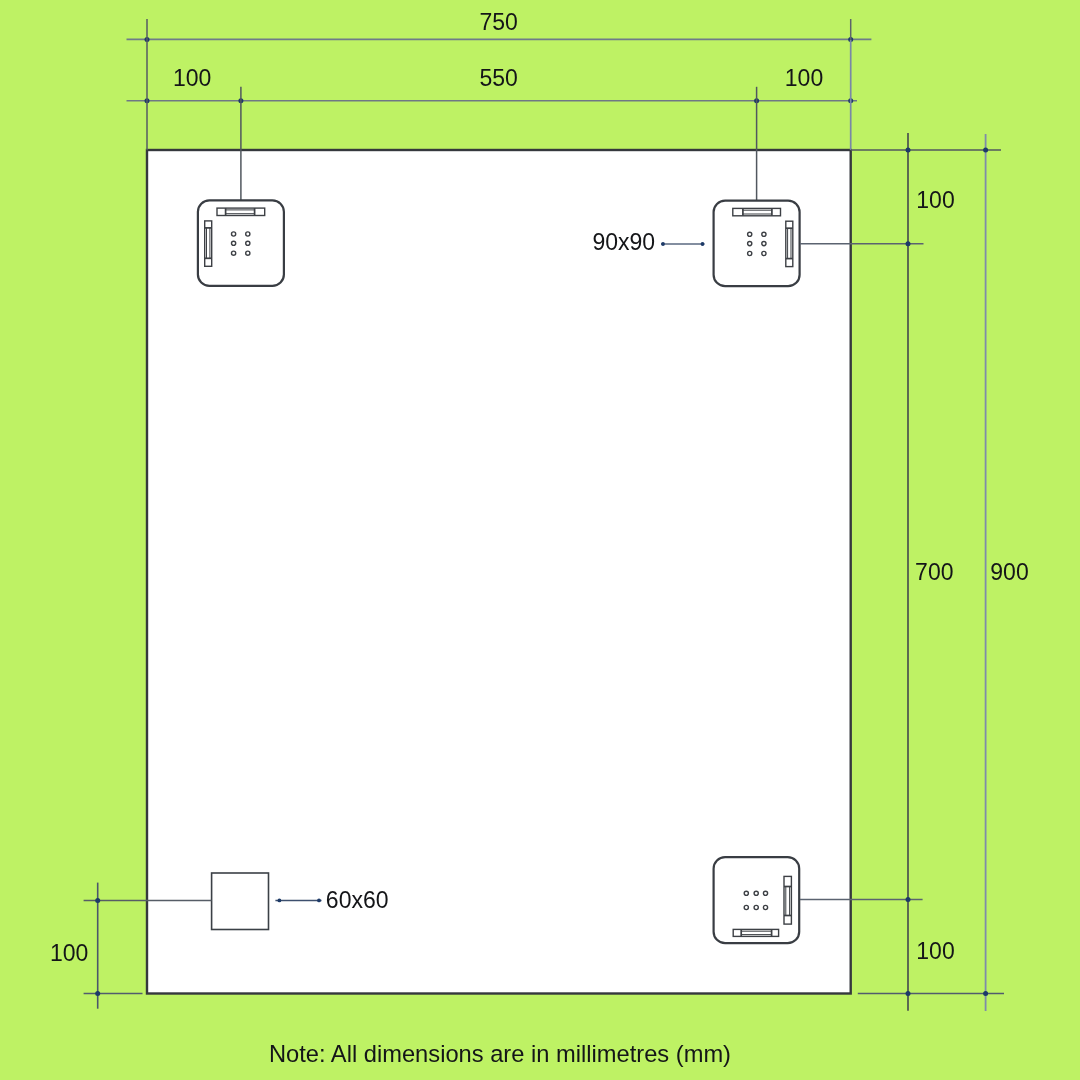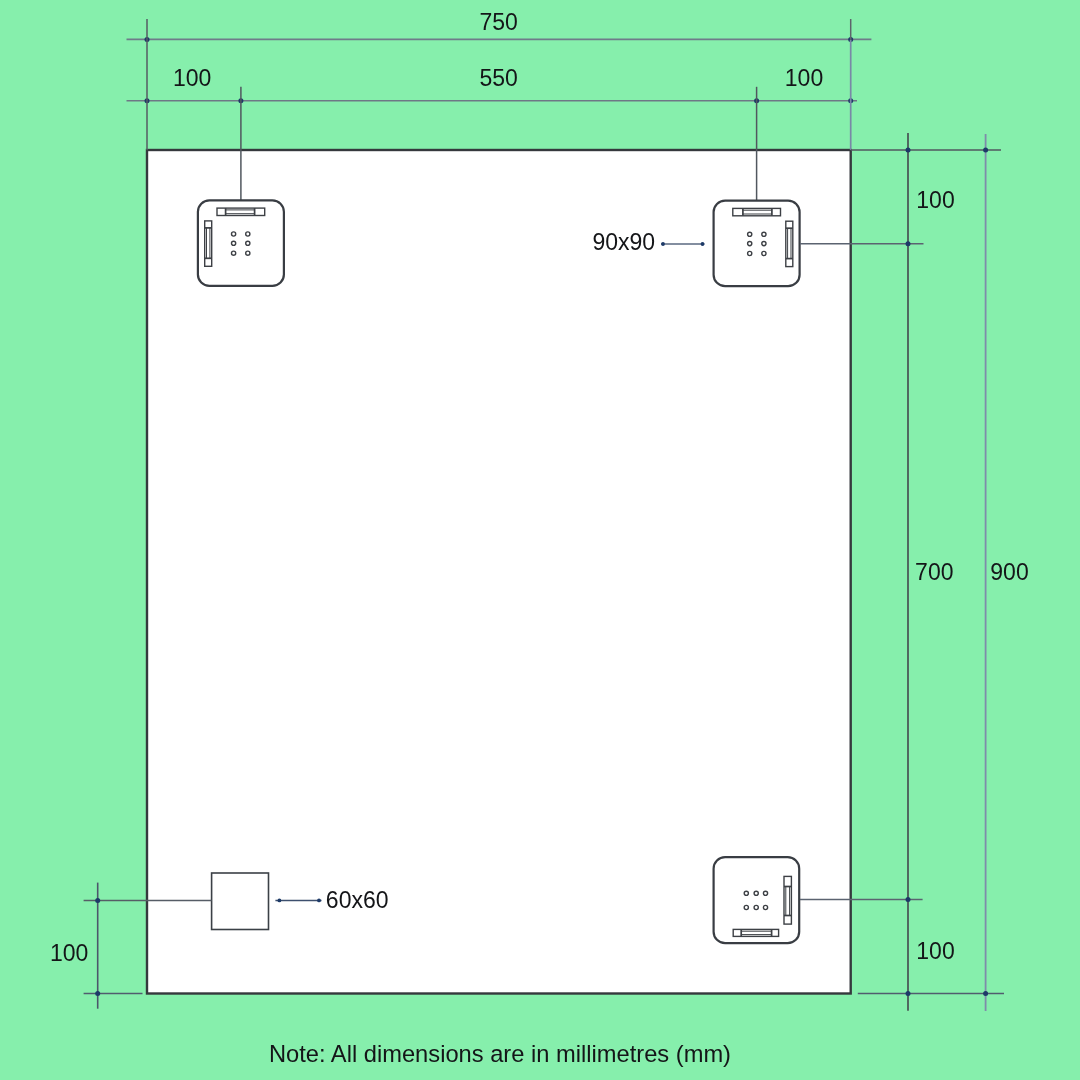--- a/index.html
+++ b/index.html
@@ -1,16 +1,16 @@
 <!DOCTYPE html>
 <html><head>
 <meta charset="utf-8">
 <style>
   html,body{margin:0;padding:0;background:#ffffff;}
-  .wrap{width:1080px;height:1080px;position:relative;background:#86efac;}
+  .wrap{width:1080px;height:1080px;position:relative;background:#bef264;}
   text{font-family:"Liberation Sans",sans-serif;fill:#141518;}
 </style>
 </head>
 <body>
 <div class="wrap">
 <svg width="1080" height="1080" viewBox="0 0 1080 1080" xmlns="http://www.w3.org/2000/svg">
   <defs>
     <g id="bracket">
       <rect x="-43" y="-42.8" width="86" height="85.6" rx="11.5" fill="#ffffff" stroke="#393d43" stroke-width="2.2"></rect>
       <rect x="-23.9" y="-35" width="47.7" height="7.4" fill="none" stroke="#3d4045" stroke-width="1.4"></rect>

